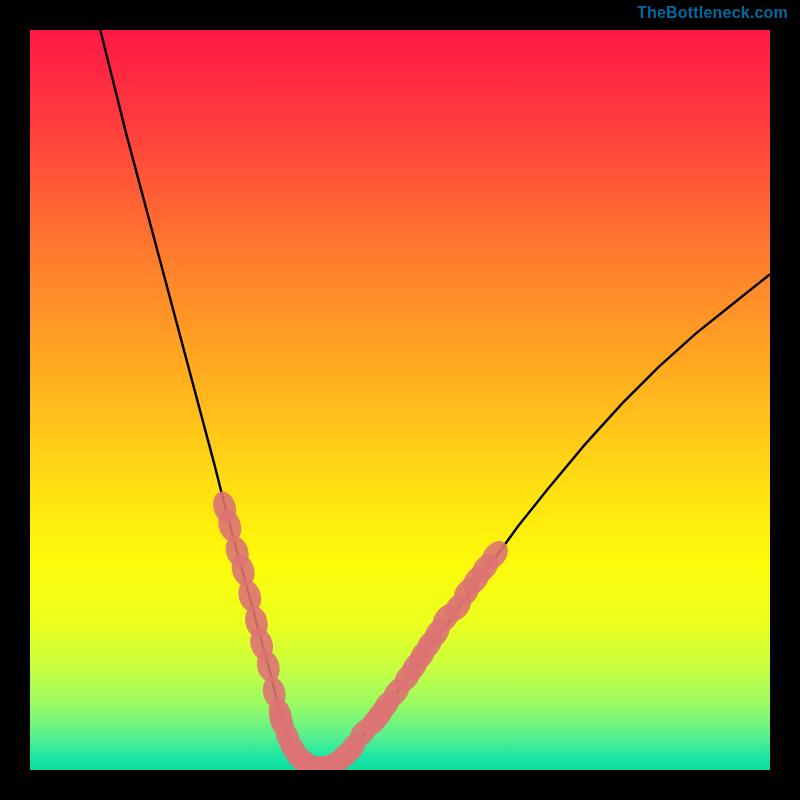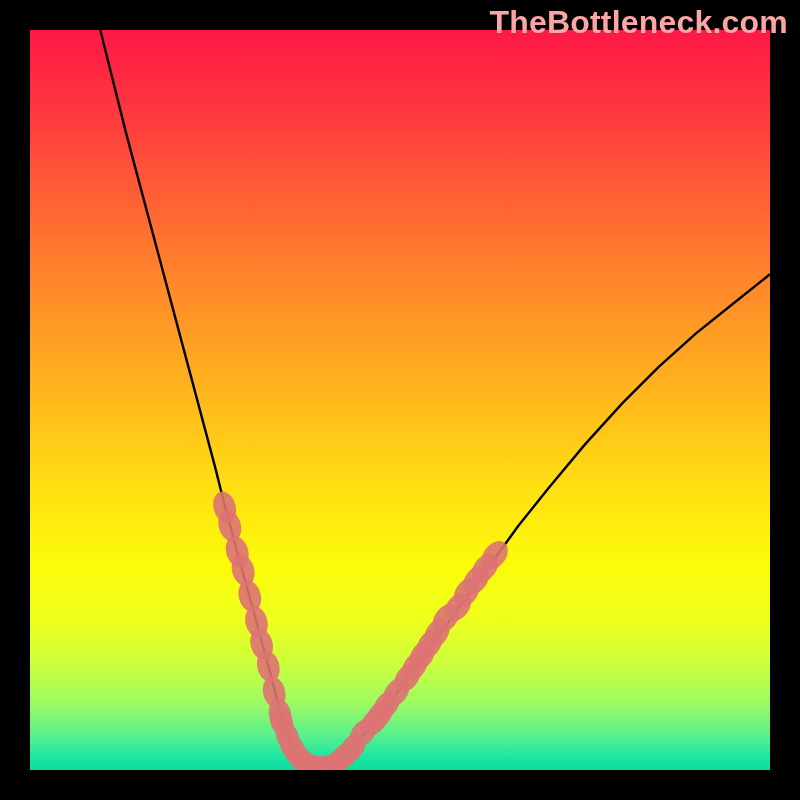--- a/index.html
+++ b/index.html
@@ -16,23 +16,23 @@
     top: 0;
     width: 800px;
     height: 800px;
     background: #000;
   }
   .watermark {
     position: absolute;
     top: 4px;
     right: 12px;
     font-family: Arial, Helvetica, sans-serif;
-    font-size: 32px;
+    font-size: 16px;
     font-weight: 600;
-    color: #fca5a5;
+    color: #0369a1;
     letter-spacing: 0.2px;
     z-index: 10;
   }
   svg.chart {
     position: absolute;
     left: 30px;
     top: 30px;
     width: 740px;
     height: 740px;
     display: block;

